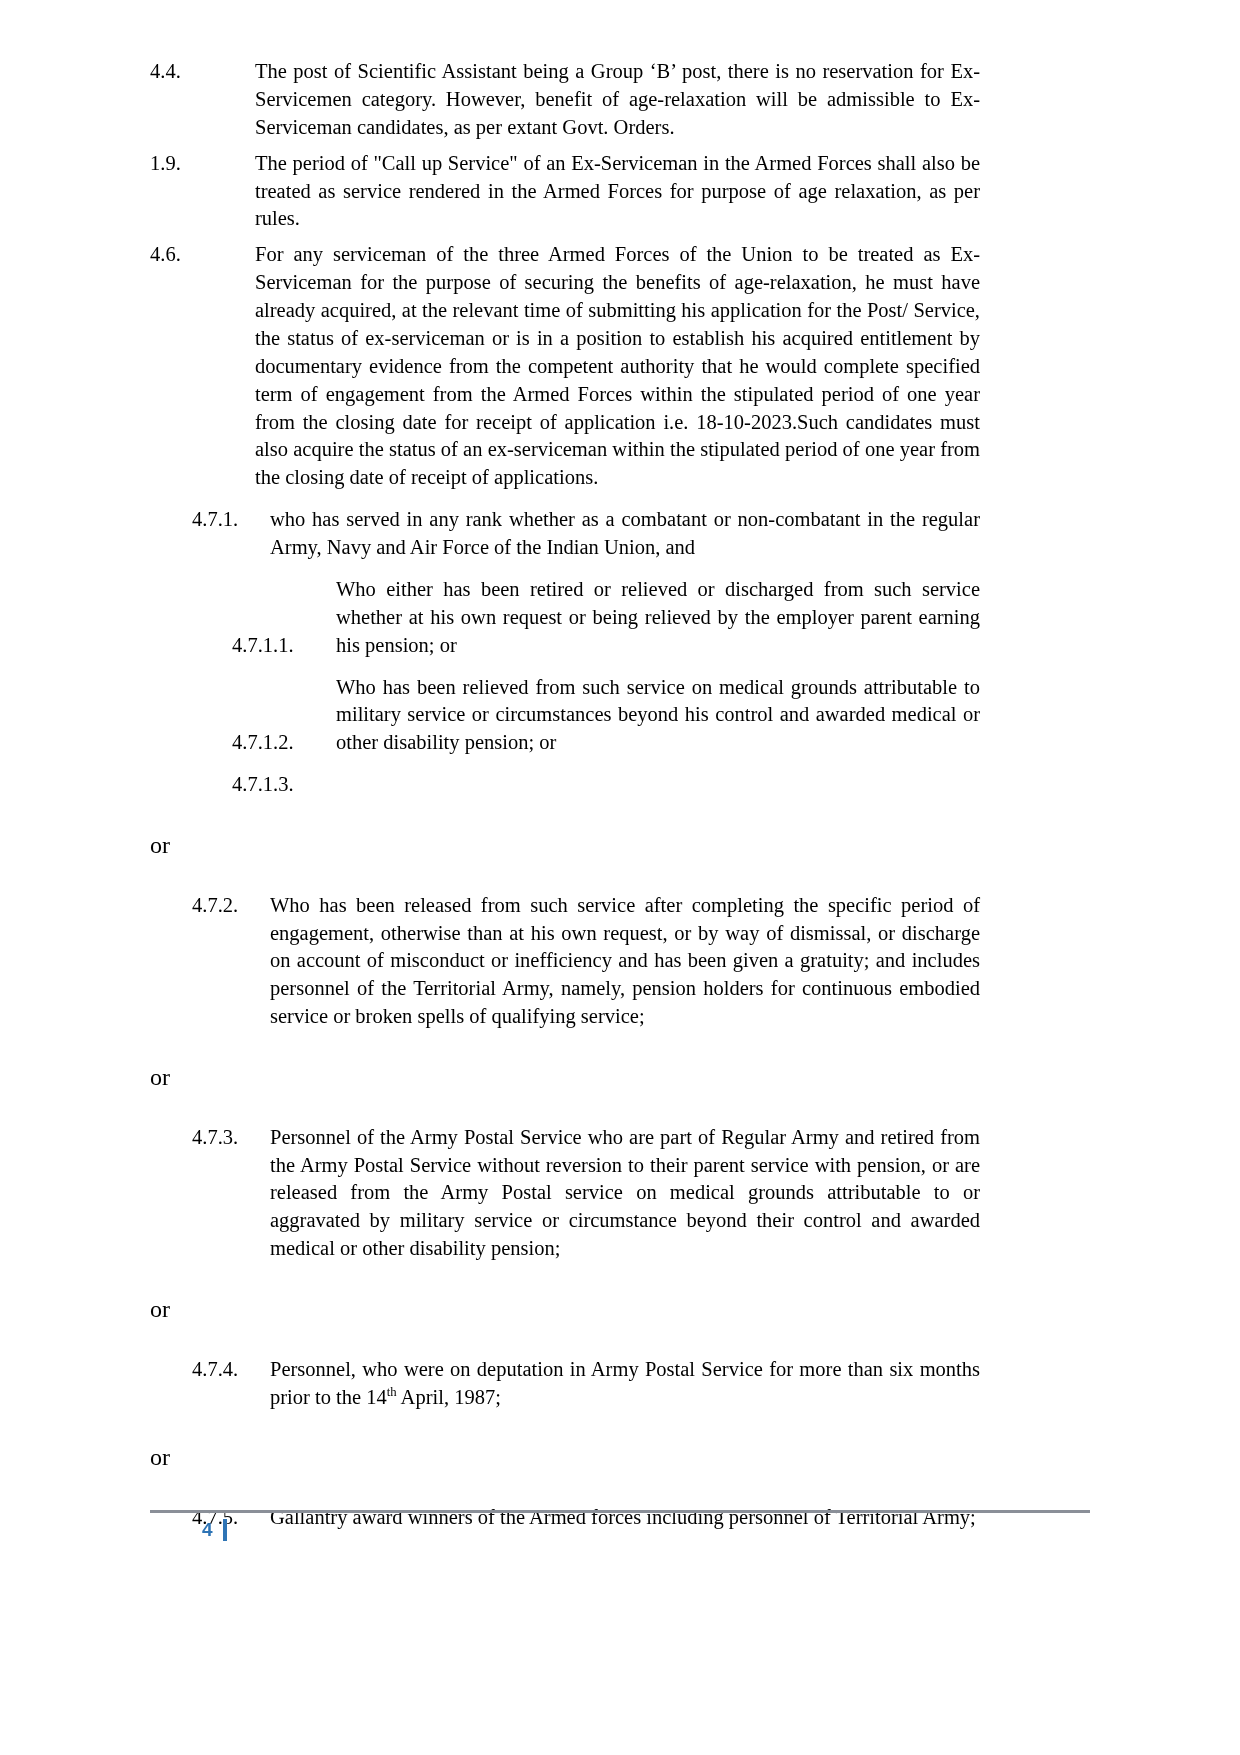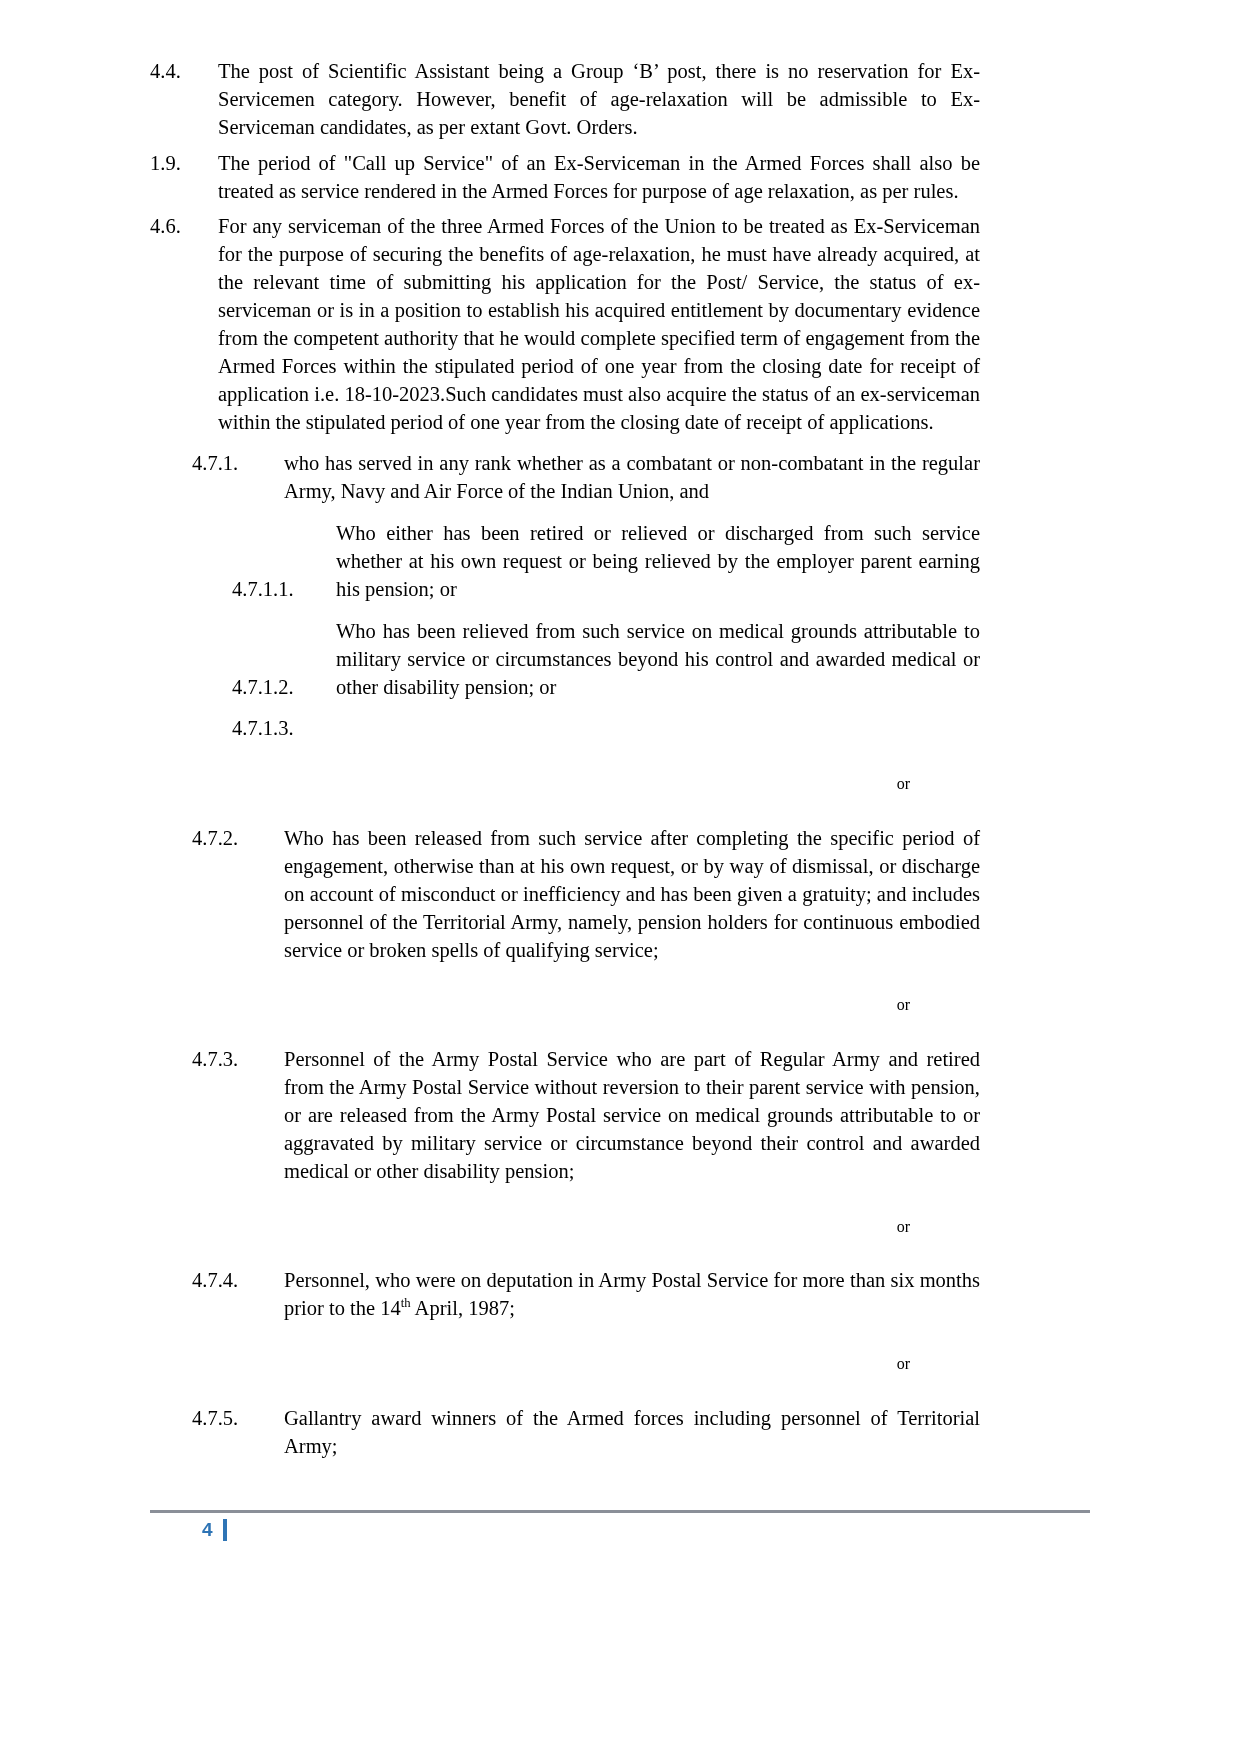--- a/index.html
+++ b/index.html
@@ -43,42 +43,42 @@
   .clause .txt {
     flex: 1 1 auto;
     text-align: justify;
     text-justify: inter-word;
     font-size: 20.5px;
     line-height: 1.36;
     hyphens: none;
   }
 
   
-  .lvl1 { margin-left: 0px; }
+  .lvl1 { margin-left: 0px; gap: 37px; }
   .lvl1 .num { width: 68px; }
   .lvl1 .txt { width: 762px; }
 
   
-  .lvl2 { margin-left: 42px; gap: 14px; }
+  .lvl2 { margin-left: 42px; }
   .lvl2 .num { width: 78px; }
   .lvl2 .txt { width: 710px; }
 
   
   .lvl3 { margin-left: 82px; align-items: flex-end; }
   .lvl3 .num { width: 104px; }
   .lvl3 .txt { width: 644px; }
 
   .bold .txt { font-weight: normal; }
 
   .spaced-top { margin-top: 14px; }
 
   
   .or-sep {
-    text-align: right;
-    font-size: 16px;
+    text-align: left;
+    font-size: 24px;
     line-height: 1.36;
     margin: 30px 0 30px 0;
     width: 760px;
   }
 
   sup {
     font-size: 0.62em;
     vertical-align: super;
     line-height: 0;
   }

